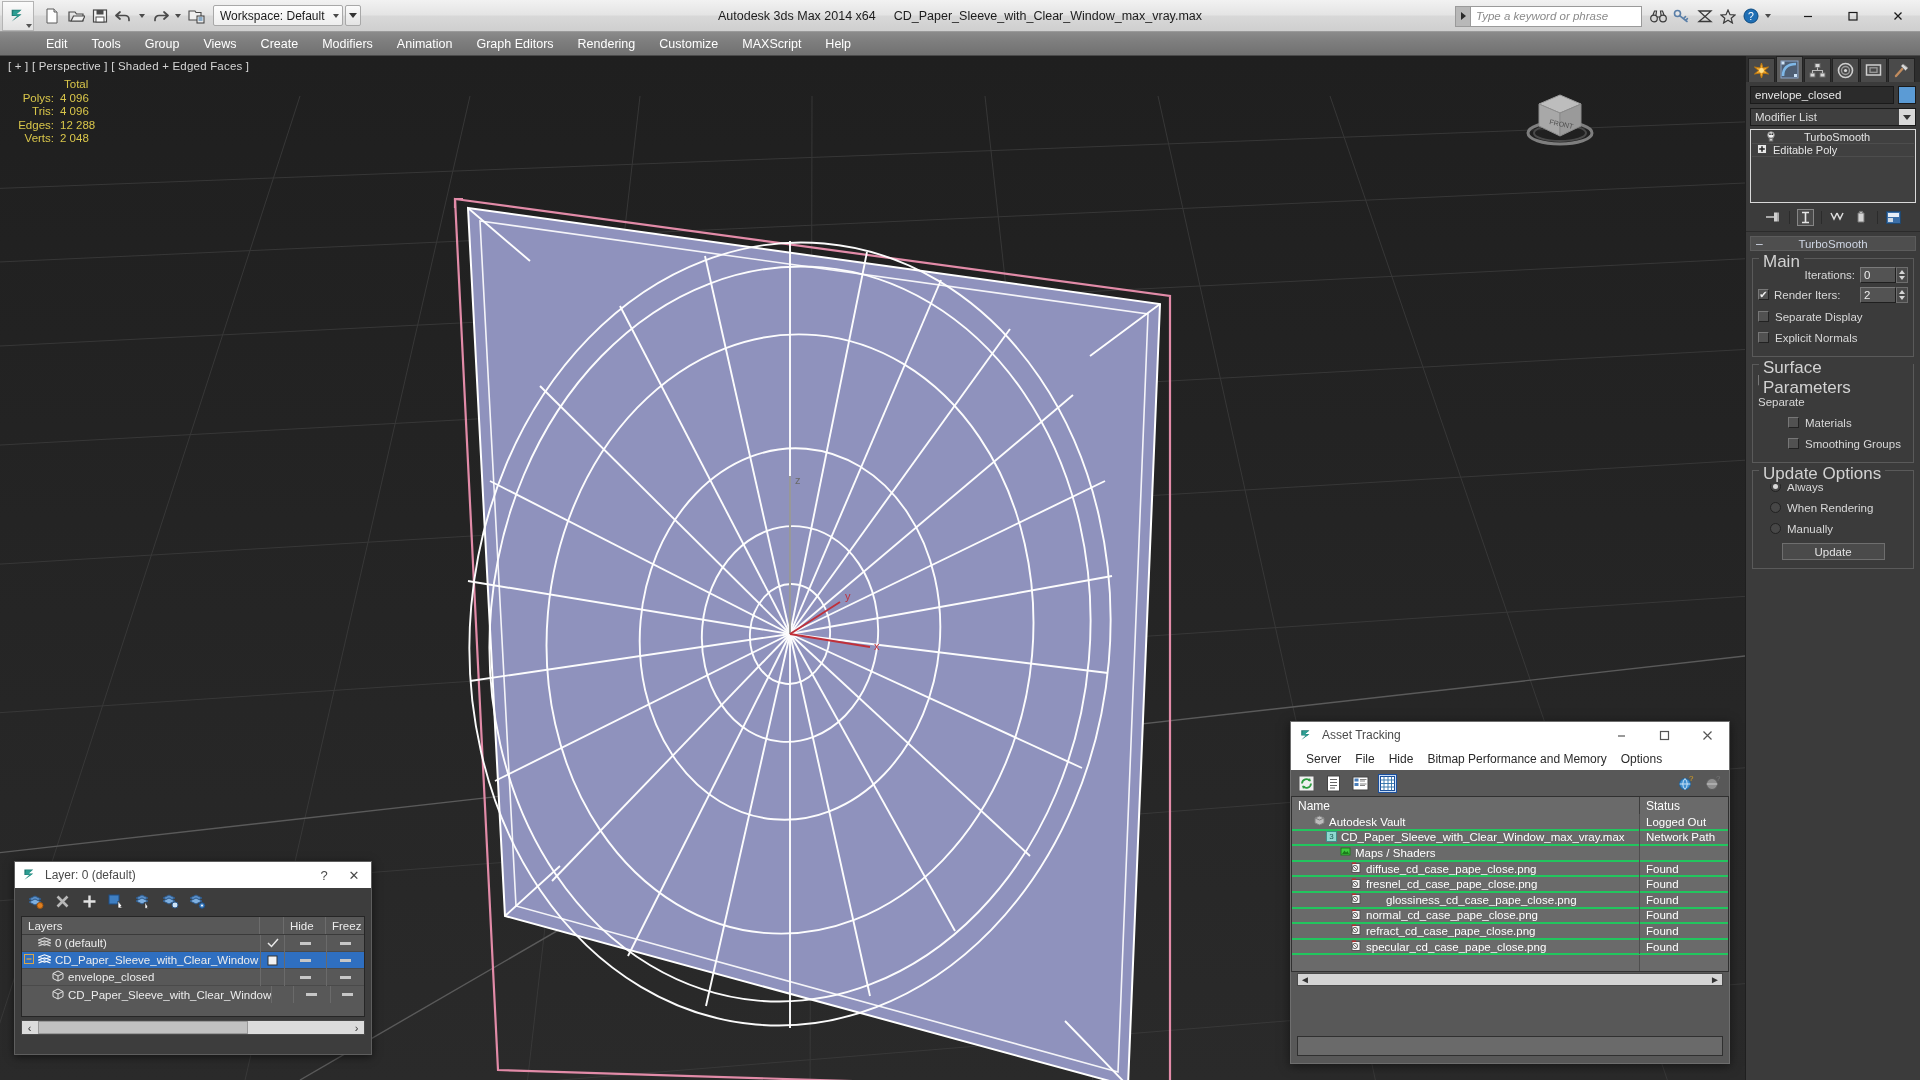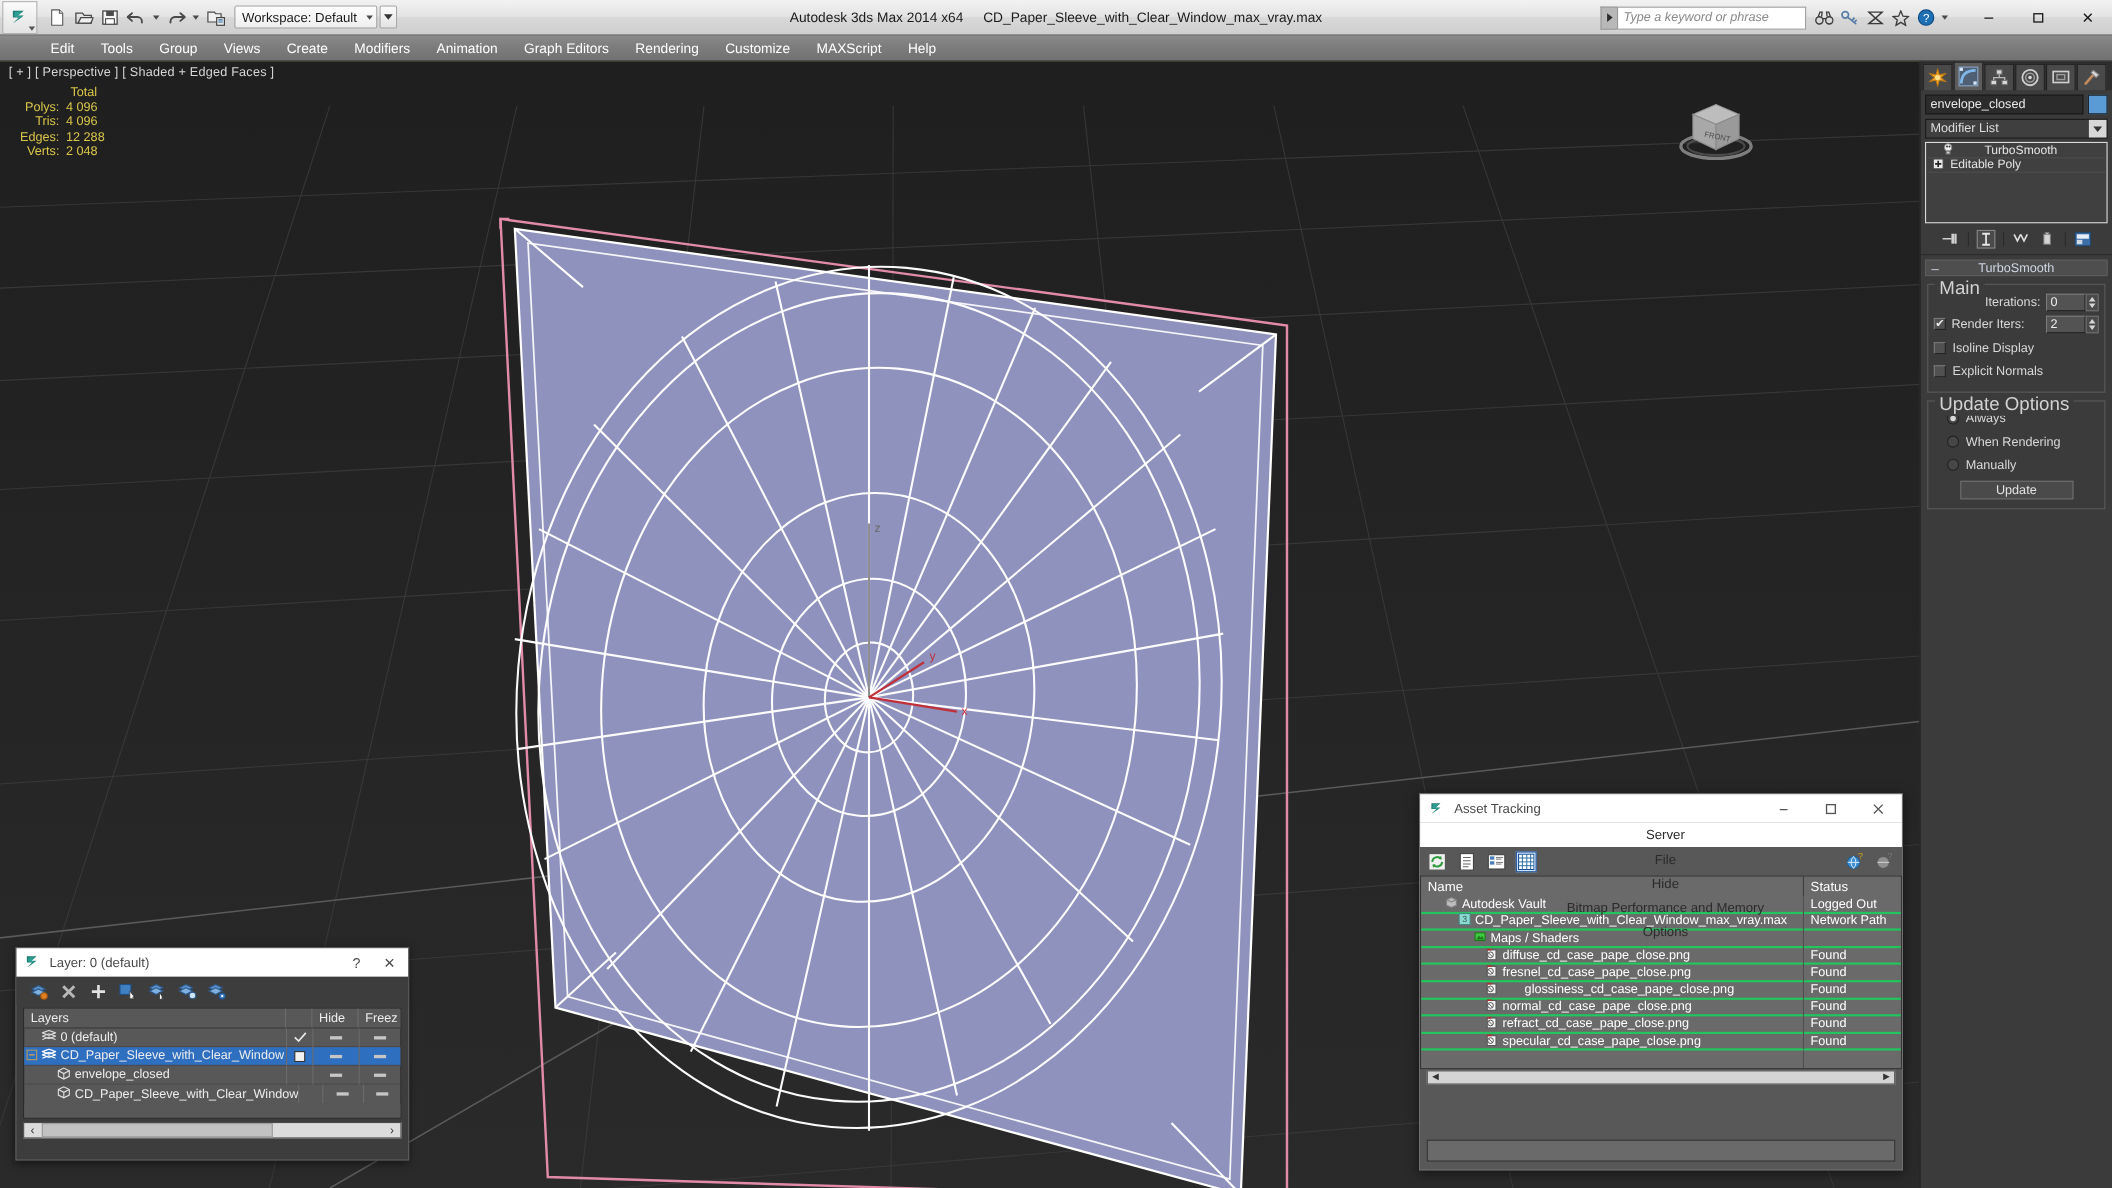--- a/index.html
+++ b/index.html
@@ -267,21 +267,21 @@
   .assetdlg {
     position: absolute; left: 1290px; top: 721px; width: 440px; height: 343px;
     background: #585858; border: 1px solid #6e6e6e;
     box-shadow: 0 2px 10px rgba(0,0,0,0.5);
   }
   .at-title { height: 26px; background: #fff; display: flex; align-items: center; padding-left: 8px; }
   .at-title .tico { width: 15px; height: 15px; margin-right: 8px; }
   .at-title .ttxt { font-size: 12px; color: #4a4a4a; flex: 1; }
   .at-title .tbtn { width: 43px; height: 26px; display:flex; align-items:center; justify-content:center;
     color: #555; font-size: 13px; }
-  .at-menu { height: 22px; background: #fff; display: flex; align-items: center; padding-left: 8px; gap: 0; flex-direction: column; }
+  .at-menu { height: 22px; background: #fff; display: flex; align-items: center; padding-left: 8px; gap: 0; }
   .at-menu .mi { font-size: 12px; color: #2b2b2b; padding: 0 7px; height: 22px; line-height: 22px; }
   .at-toolbar { height: 26px; background: #585858; display: flex; align-items: center; padding: 0 6px; gap: 8px; }
   .at-tbtn { width: 19px; height: 19px; display:flex; align-items:center; justify-content:center; }
   .at-tbtn.boxed { border: 1px solid #1b4f9c; background:#c9ddf5; }
   .at-spacer { flex: 1; }
   .at-table { margin: 0 0; border: 1px solid #303030; background: #6a6a6a; }
   .at-thead { display: flex; height: 18px; background: #6a6a6a; }
   .at-thead .c { font-size: 12px; color: #fff; display:flex; align-items:center; padding-left: 6px; }
   .at-thead .c.cname { flex: 1; border-right: 1px solid #3d3d3d; }
   .at-thead .c.cstat { width: 88px; }
@@ -727,28 +727,46 @@
           <span class="spin-wrap" style="margin-left:auto;">
             <span class="spin-field">2</span>
             <span class="spin-btns">
                 <i class="up"></i>
                 <i class="dn"></i>
               </span>
           </span>
         </div>
         <div class="crow" style="margin-top:5px;">
           <span class="chk"></span>
-          <span class="lbl">Isoline Display</span>
+          <span class="lbl">Separate Display</span>
         </div>
         <div class="crow">
           <span class="chk"></span>
           <span class="lbl">Explicit Normals</span>
         </div>
       </div>
 
+      <div class="group">
+        <span class="gtitle">Surface Parameters</span>
+        <div class="crow">
+          <span class="chk on"></span>
+          <span class="lbl">Smooth Result</span>
+        </div>
+        <div class="crow">
+          <span class="lbl">Separate</span>
+        </div>
+        <div class="crow" style="padding-left:30px;">
+          <span class="chk"></span>
+          <span class="lbl">Materials</span>
+        </div>
+        <div class="crow" style="padding-left:30px;">
+          <span class="chk"></span>
+          <span class="lbl">Smoothing Groups</span>
+        </div>
+      </div>
 
       <div class="group">
         <span class="gtitle">Update Options</span>
         <div class="crow" style="padding-left:12px;">
           <span class="radio on"></span>
           <span class="lbl">Always</span>
         </div>
         <div class="crow" style="padding-left:12px;">
           <span class="radio"></span>
           <span class="lbl">When Rendering</span>

